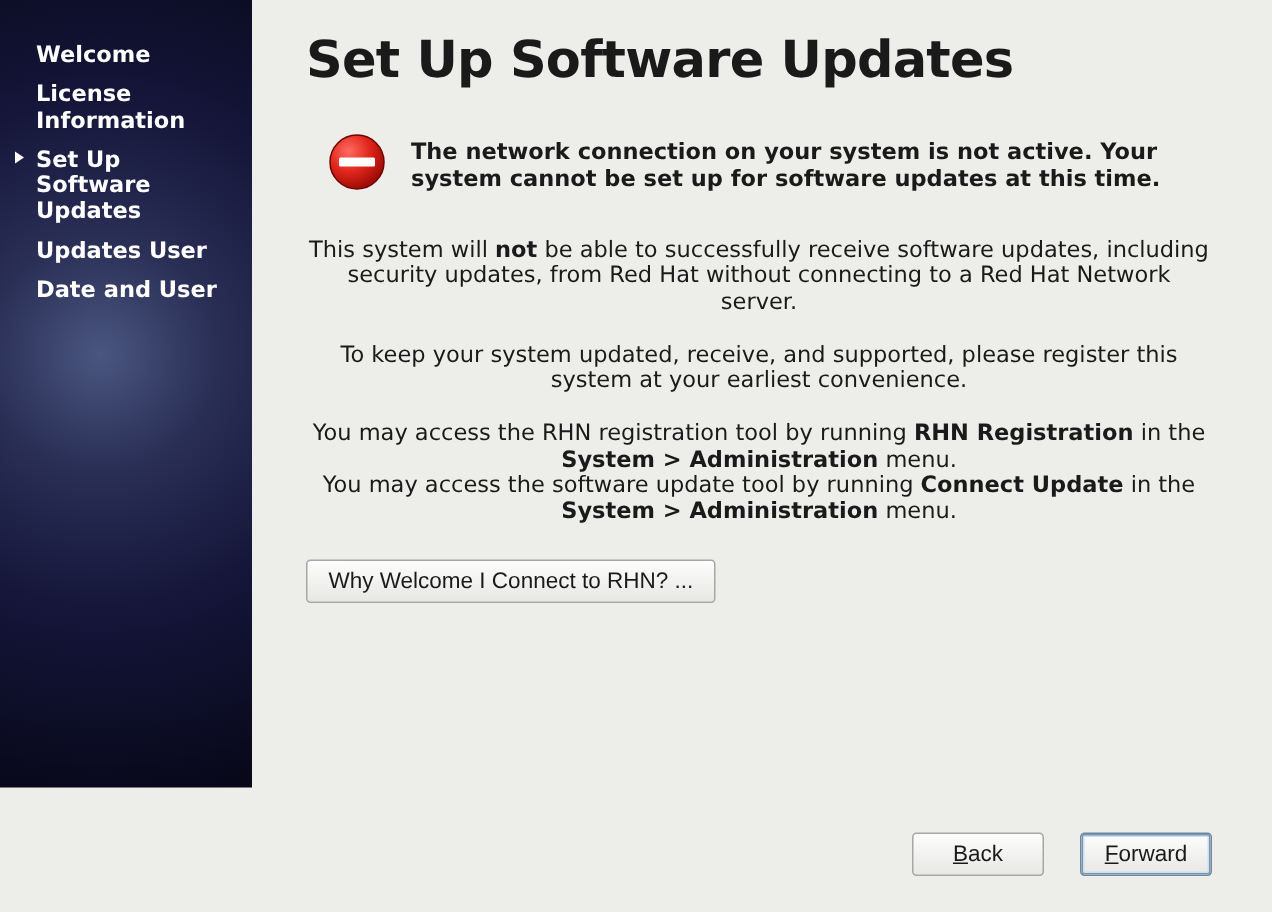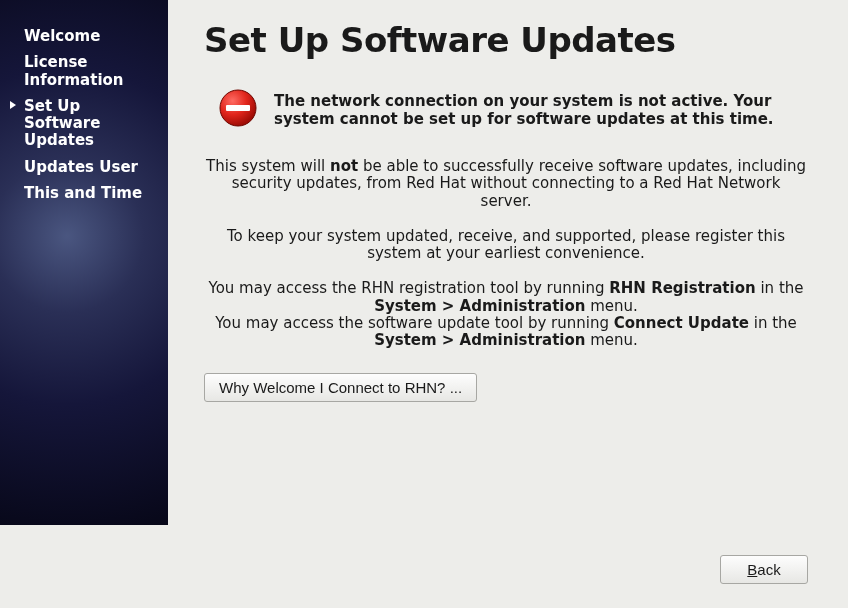--- a/index.html
+++ b/index.html
@@ -110,21 +110,21 @@
   <div class="sidebar-item">
     <span class="label">License Information</span>
   </div>
   <div class="sidebar-item active">
     <span class="label">Set Up Software Updates</span>
   </div>
   <div class="sidebar-item">
     <span class="label">Updates User</span>
   </div>
   <div class="sidebar-item">
-    <span class="label">This and Time</span>
+    <span class="label">Date and User</span>
   </div>
 </div>
 
 <div class="main">
   <h1 class="page-title">Set Up Software Updates</h1>
 
   <div class="alert-row">
     <span class="alert-icon">
       <svg viewBox="0 0 40 40">
         <defs>
@@ -151,14 +151,15 @@
     <span>You may access the RHN registration tool by running </span><span class="b">RHN Registration</span><span> in the </span><span class="b">System &gt; Administration</span><span> menu.</span><br>
     <span>You may access the software update tool by running </span><span class="b">Connect Update</span><span> in the </span><span class="b">System &gt; Administration</span><span> menu.</span>
   </p>
 
   <div style="height:22px"></div>
 
   <button class="why-button">Why Welcome I Connect to RHN? ...</button>
 
   <div class="footer">
     <button class="nav-button"><span class="mnemonic">B</span><span>ack</span></button>
+    <button class="nav-button default"><span class="mnemonic">F</span><span>orward</span></button>
   </div>
 </div>
 
 </body></html>

